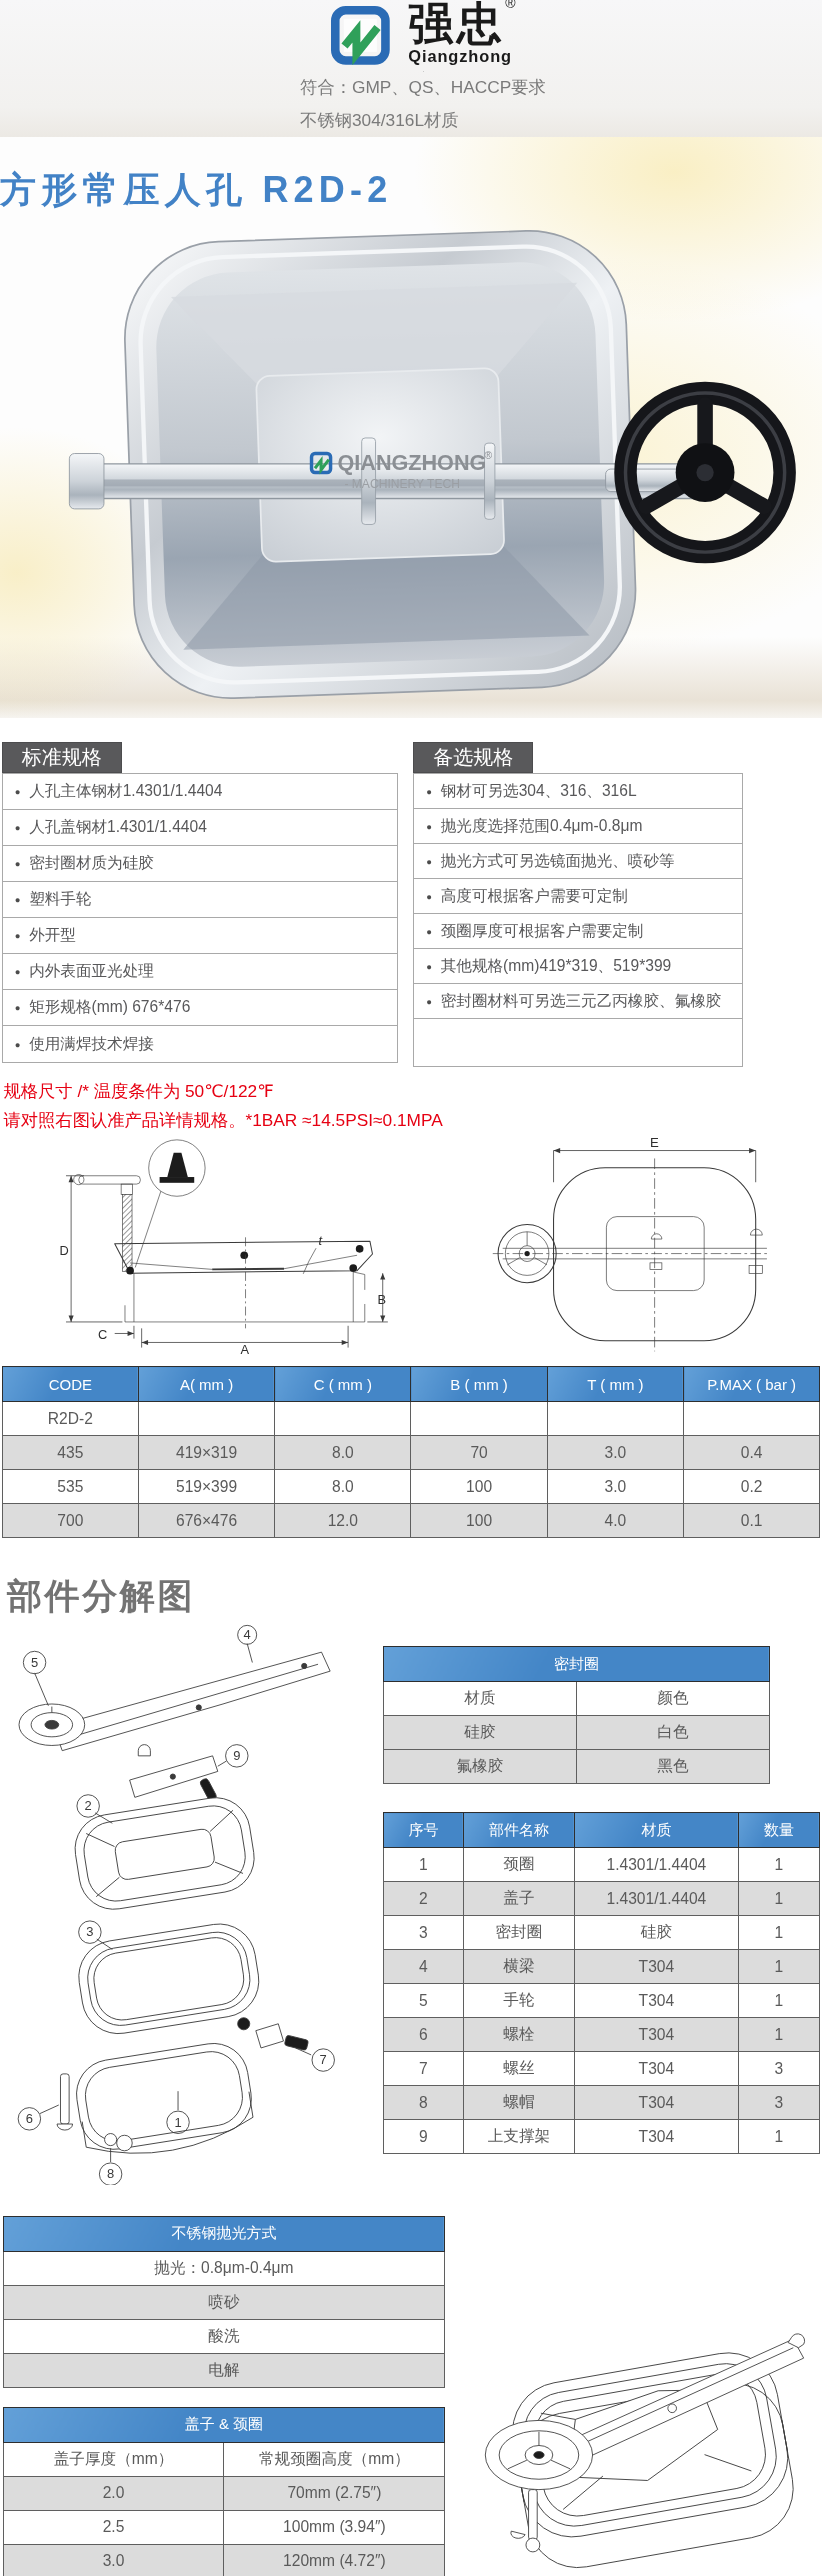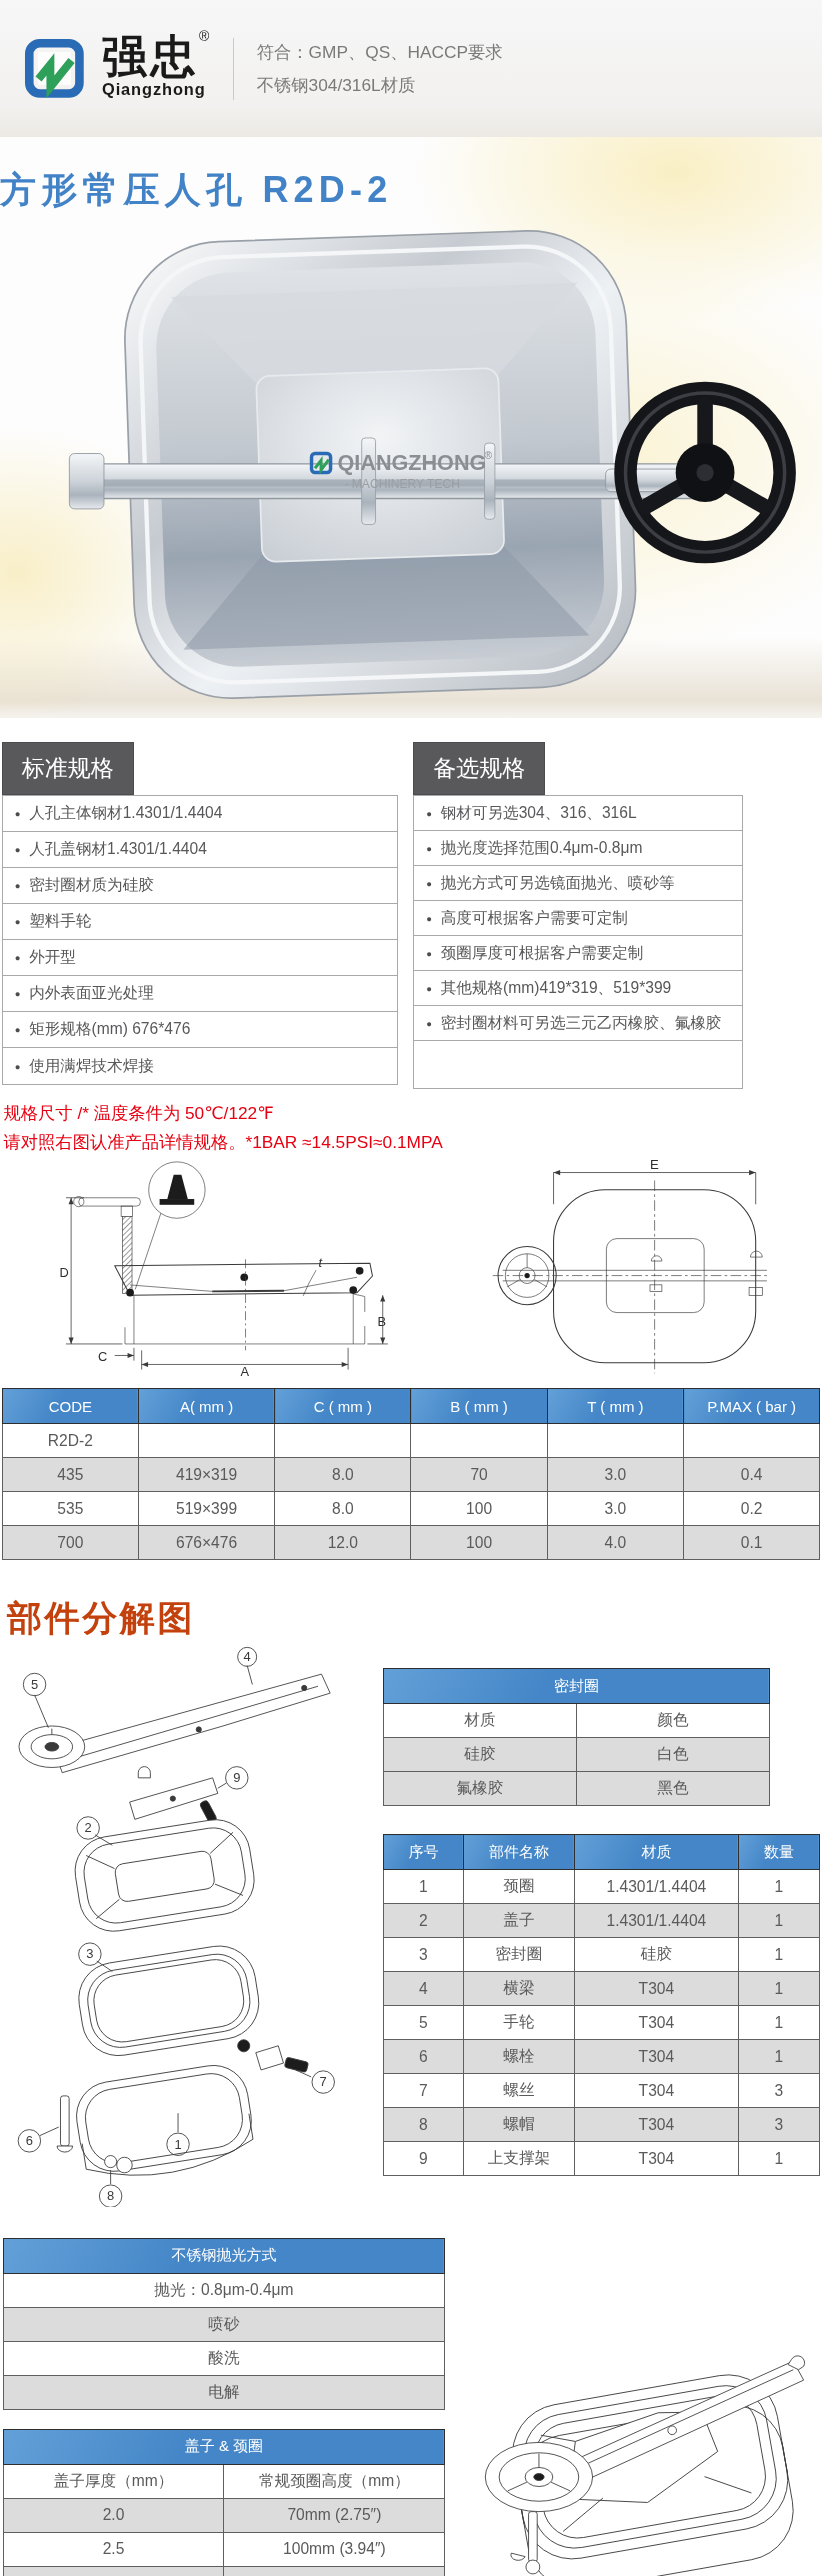--- a/index.html
+++ b/index.html
@@ -2,21 +2,21 @@
 <html style="font-size:14px"><head>
 <meta charset="utf-8">
 <style>
   * { margin:0; padding:0; box-sizing:border-box; }
   html,body { background:#ffffff; }
   body { font-family:"Liberation Sans","DejaVu Sans",sans-serif; color:#58585a; }
   .page { position:relative; width:822px; height:2576px; margin:0 auto; background:#fff; overflow:hidden; }
 
   
   .header { height:137px; background:linear-gradient(#f7f7f8 0%, #f2f1ef 78%, #ece9e4 100%);
-            display:flex; align-items:center; padding-left:24px; }
+            display:flex; align-items:center; padding-left:24px;flex-direction:column; }
   .logo-wrap { display:flex; align-items:flex-start; }
   .logo-mark { width:66px; height:66px; margin-top:5.2px; }
   .brand-block { margin-left:12px; position:relative; }
   .brand-cn { font-size:45px; font-weight:bold; color:#1a1a1a; letter-spacing:3.5px; line-height:1.05; }
   .brand-reg { font-size:14px; color:#1a1a1a; vertical-align:top; position:relative; top:-5.2px; }
   .brand-en { font-size:16.4px; font-weight:bold; color:#1a1a1a; letter-spacing:0.9px; }
   .header-divider { width:0.9px; height:62px; background:#c9c9c9; margin:0 22.5px 0 24px; }
   .tagline { font-size:17.3px; color:#7a7a7a; line-height:1.9; }
 
   
@@ -28,22 +28,22 @@
       linear-gradient(#fdfdfd 86%, #e9e2d6 97%, #f6f4f0 100%);
   }
   .page-title { padding-top:29px; font-size:36px; font-weight:bold;
                 letter-spacing:5.2px; color:#4282c6; }
   .photo { position:absolute; left:0; top:83px; width:822px; height:493px; }
 
   
   .specs { display:flex; margin-top:24px; padding:0 1.7px; }
   .spec-col { width:396px; }
   .spec-col + .spec-col { margin-left:15.6px; width:330px; }
-  .spec-label { display:inline-block; background:#59595b; color:#fff; font-size:23px;
-                padding:10px 19px; border:0.9px solid #4c4c4e; }
+  .spec-label { display:inline-block; background:#59595b; color:#fff; font-size:20px;
+                padding:1px 19px; border:0.9px solid #4c4c4e; }
   .spec-box { border:0.9px solid #a9a9a9; background:#fff; }
   .spec-item { display:flex; align-items:center; height:36px; border-bottom:0.9px solid #a9a9a9;
                font-size:15.6px; color:#58585a; padding-left:12px; }
   .spec-item:last-child { border-bottom:none; }
   .spec-col + .spec-col .spec-item { height:35px; }
   .spec-filler { height:47px; }
   .bullet { font-size:9.5px; margin-right:8.7px; color:#4c4c4c; }
 
   
   .note { margin:10.4px 0 0 3.5px; color:#e60012; font-size:17.3px; line-height:1.65; }
@@ -64,21 +64,21 @@
                    color:#fff; font-size:15px; font-weight:normal; height:35px;
                    border:0.9px solid #2e2e2e; }
   .blue-table td { border:0.9px solid #5f5f5f; border-top:1.7px solid #3a3a3a; text-align:center;
                    font-size:15.6px; color:#5a5a5a; height:34px; background:#fff; }
   .blue-table tr.gray td { background:#dcdcdc; }
 
   .size-table-wrap { margin:12px 1.7px 0 1.7px; }
 
   
   .exploded { margin-top:35px; }
-  .exploded-heading { font-size:35px; font-weight:bold; color:#c2410c; letter-spacing:2.6px; margin-left:7px; }
+  .exploded-heading { font-size:35px; font-weight:bold; color:#737373; letter-spacing:2.6px; margin-left:7px; }
   .exploded-body { display:flex; margin-top:3.5px; }
   .exploded-svg { width:382px; height:561px; flex:none; }
   .right-tables { width:387px; margin-left:0.9px; }
   .seal-table-wrap  { margin-top:22.5px; }
   .parts-table-wrap { margin-top:28px; }
   .parts-table col.c1 { width:80px; }  .parts-table col.c2 { width:111px; }
   .parts-table col.c3 { width:164px; } .parts-table col.c4 { width:81px; }
 
   
   .bottom { display:flex; margin-top:31px; }

